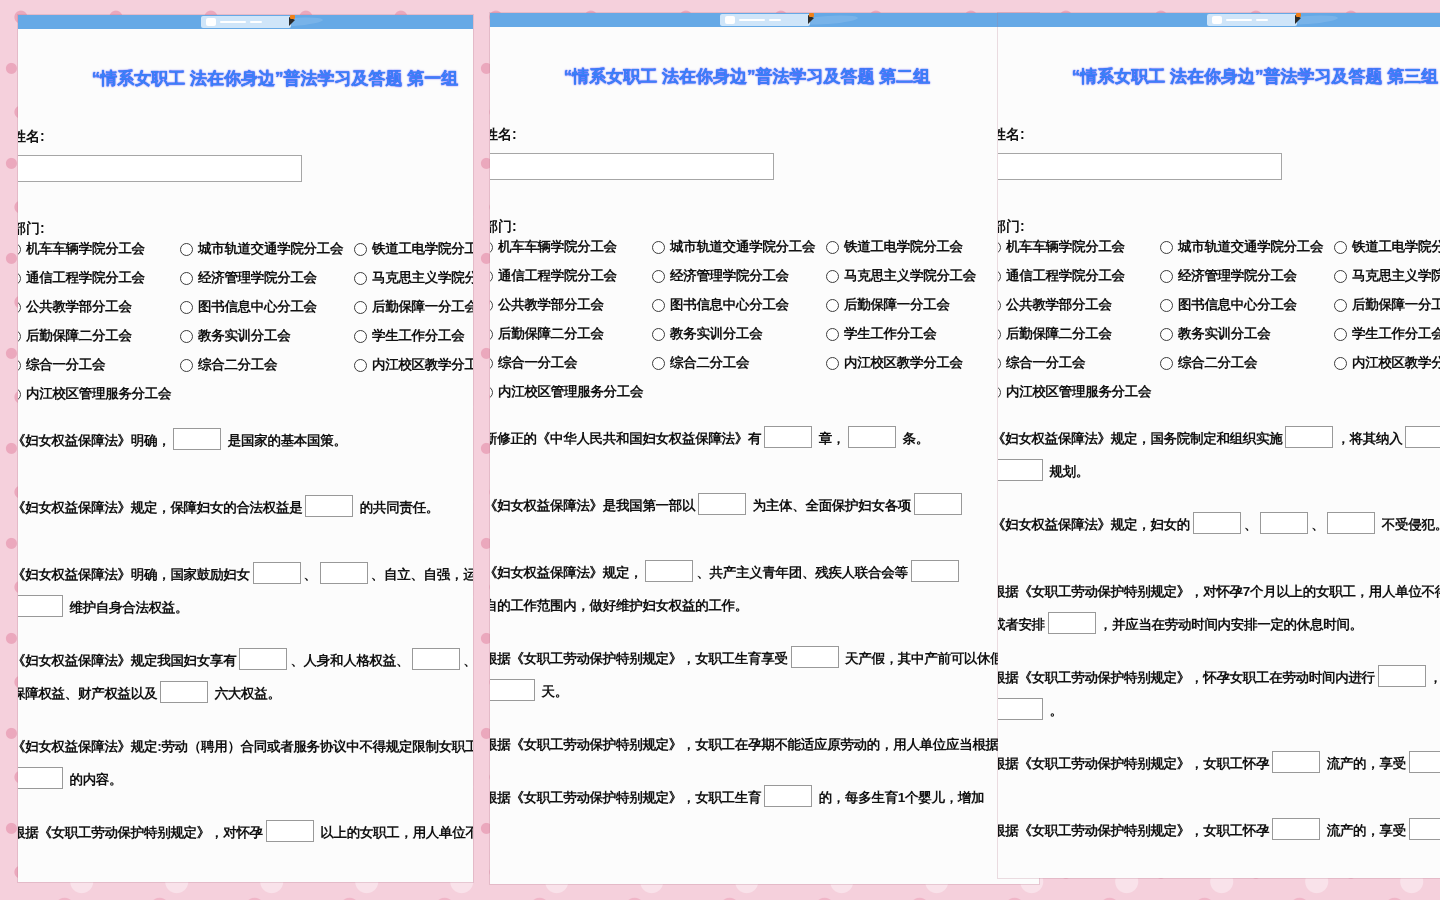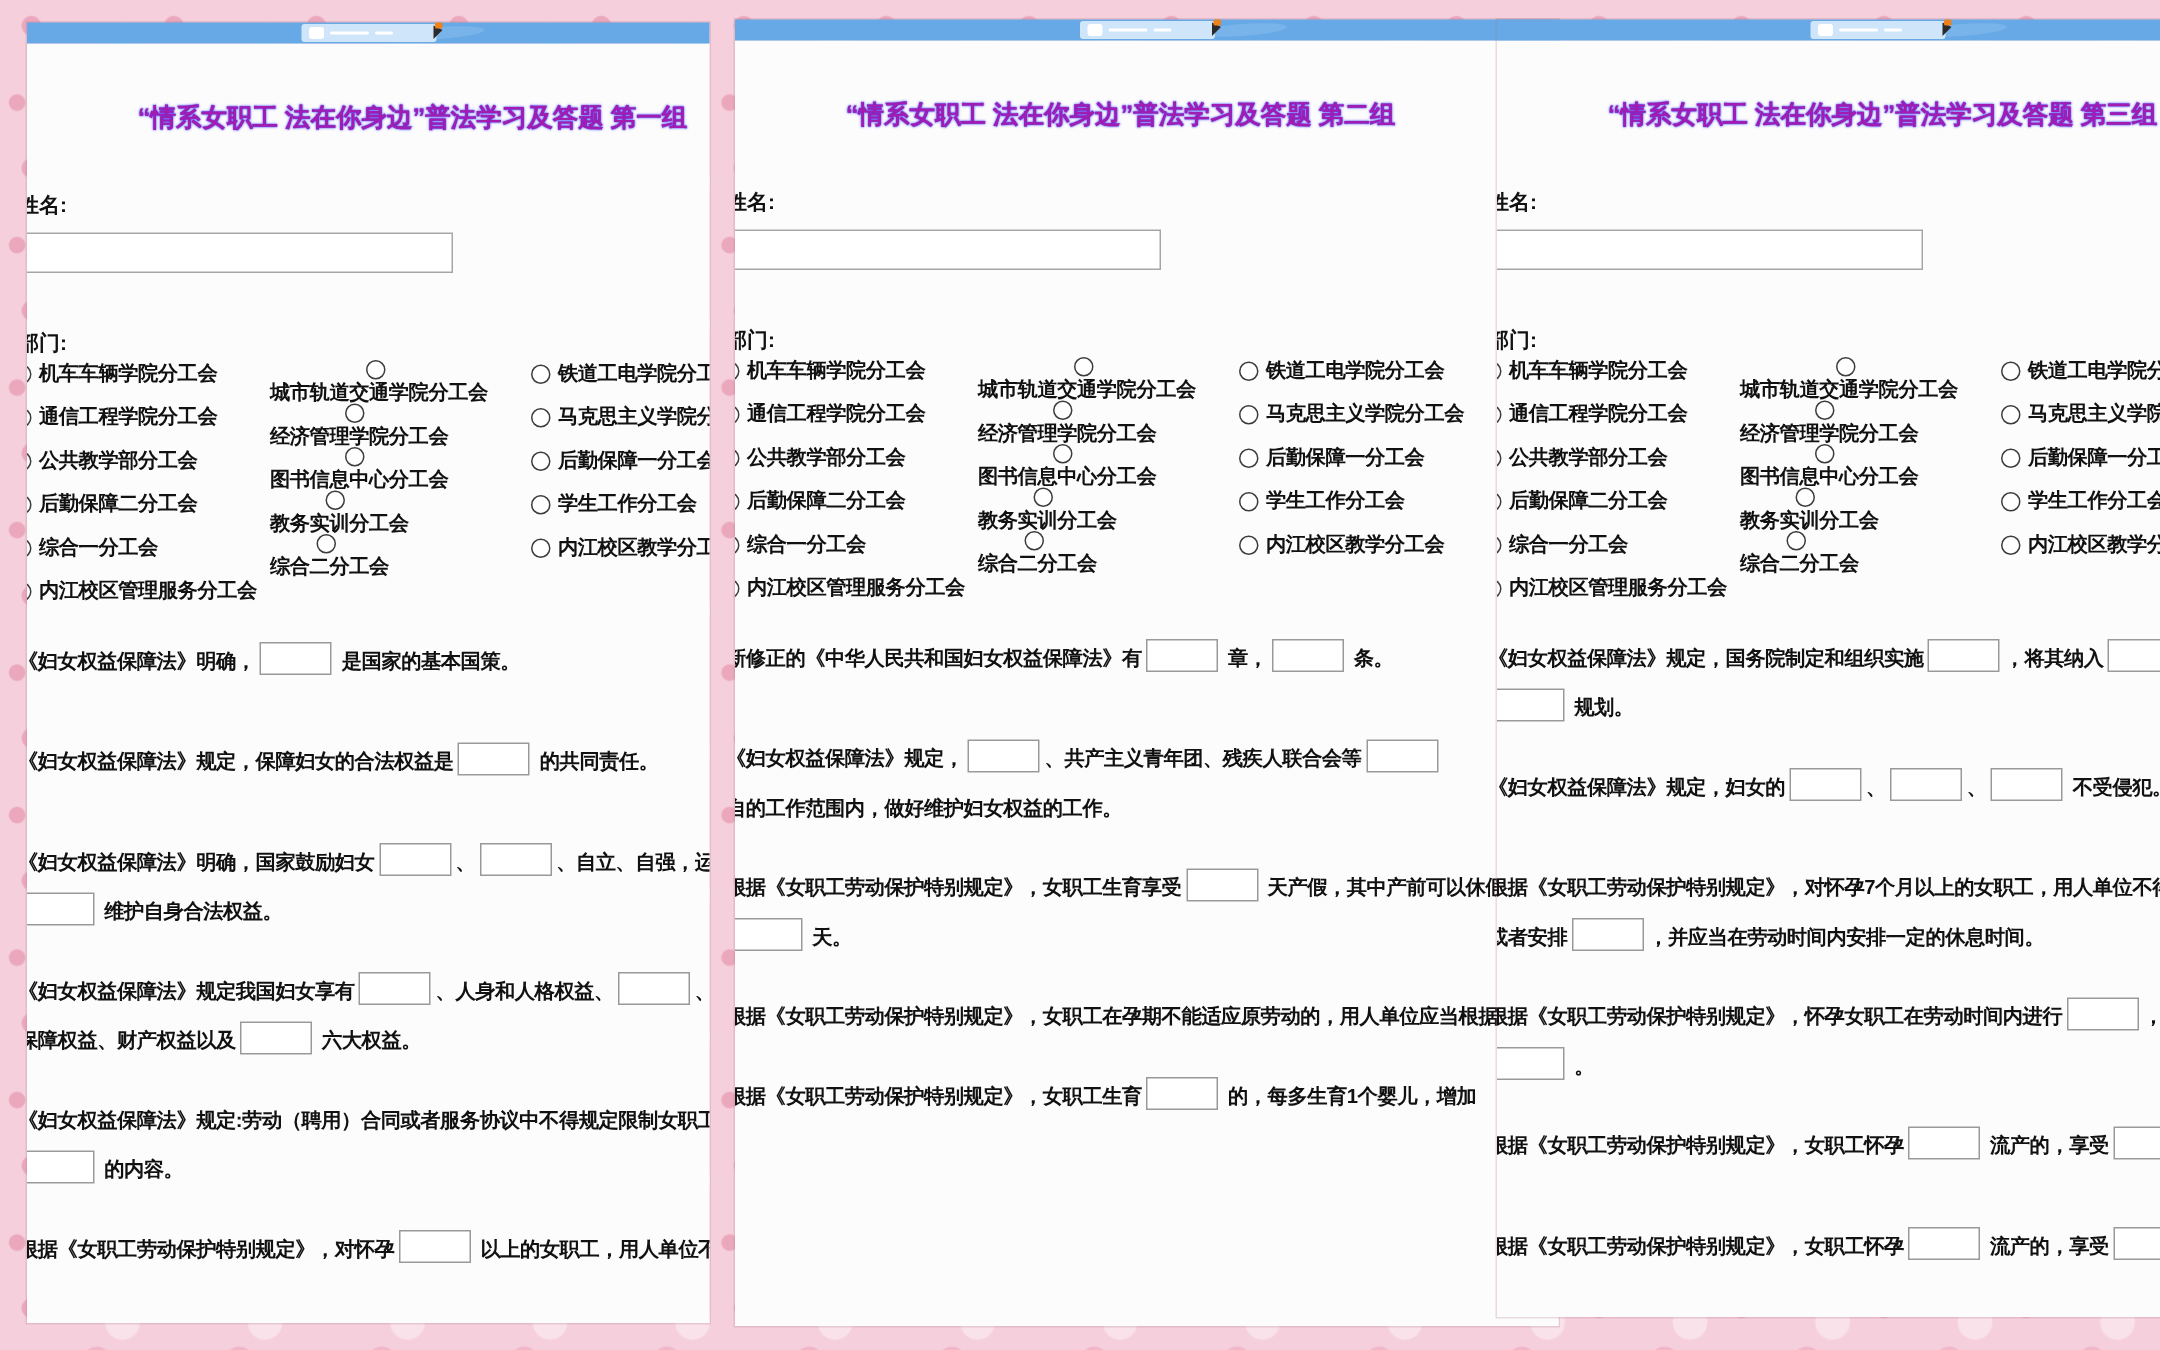--- a/index.html
+++ b/index.html
@@ -29,30 +29,30 @@
   .tb-line{height:2px;background:#fff;border-radius:1px;}
   .tb-line.l1{width:26px;}
   .tb-line.l2{width:12px;}
   .cursor-icon{position:absolute;right:-4px;top:1px;width:0;height:0;
     border-left:6px solid #2a2a2a;border-top:3px solid rgba(0,0,0,0);border-bottom:6px solid rgba(0,0,0,0);}
   .cursor-icon::after{content:"";position:absolute;left:-5px;top:-5px;width:5px;height:4px;
     background:#f08018;border-radius:1px;}
   .win-body{height:calc(100% - 14px);background:#fcfcfc;overflow:hidden;}
   .content{width:540px;margin-left:-20px;padding-left:14px;box-sizing:border-box;font-weight:bold;color:#111;}
   .form-title{margin:38px 0 0;text-align:center;font-size:17px;letter-spacing:0;
-    color:#a21caf;text-shadow:0 0 1px #2b2bff, 0 0 2px rgba(40,40,255,.55);}
+    color:#3b82f6;text-shadow:0 0 1px #2b2bff, 0 0 2px rgba(40,40,255,.55);}
   .field-label{margin-top:38px;font-size:14px;}
   .name-input{display:block;margin-top:9px;width:290px;height:27px;border:1px solid #a6a6a6;
     background:#fff;box-sizing:border-box;font-size:14px;padding:0 6px;}
   .dept-label{margin-top:38px;font-size:14px;}
   .options{}
   .option-row{position:relative;height:29px;}
   .opt{position:absolute;top:2px;display:flex;align-items:center;white-space:nowrap;font-size:13.5px;letter-spacing:-.3px;}
   .opt.c0{left:-4px;}
-  .opt.c1{left:168px;flex-direction:column;}
+  .opt.c1{left:168px;}
   .opt.c2{left:342px;}
   .radio{width:11px;height:11px;border:1.6px solid #3c3c3c;border-radius:50%;background:#fff;
     margin-right:5px;flex:0 0 auto;}
   .questions{margin-top:12px;}
   .question{margin-bottom:20px;}
   .question.single{margin-bottom:34px;}
   .qline{white-space:nowrap;line-height:33px;font-size:13.5px;letter-spacing:-.3px;}
   .blank{display:inline-block;width:46px;height:20px;border:1px solid #999;background:#fff;
     vertical-align:-5px;margin:0 3px;}
 </style>
@@ -272,20 +272,23 @@
               <div class="opt c0">
                 <span class="radio"></span>
                 <span class="opt-label">内江校区管理服务分工会</span>
               </div>
             </div>
           </div>
         <div class="questions">
             <div class="question single">
               <div class="qline"><span class="qtext">新修正的《中华人民共和国妇女权益保障法》有</span><span class="blank"></span><span class="qtext"> 章，</span><span class="blank"></span><span class="qtext"> 条。</span></div>
             </div>
+            <div class="question single">
+              <div class="qline"><span class="qtext">《妇女权益保障法》是我国第一部以</span><span class="blank"></span><span class="qtext"> 为主体、全面保护妇女各项</span><span class="blank"></span></div>
+            </div>
             <div class="question">
               <div class="qline"><span class="qtext">《妇女权益保障法》规定，</span><span class="blank"></span><span class="qtext">、共产主义青年团、残疾人联合会等</span><span class="blank"></span></div>
               <div class="qline"><span class="qtext">自的工作范围内，做好维护妇女权益的工作。</span></div>
             </div>
             <div class="question">
               <div class="qline"><span class="qtext">根据《女职工劳动保护特别规定》，女职工生育享受</span><span class="blank"></span><span class="qtext"> 天产假，其中产前可以休假</span></div>
               <div class="qline"><span class="blank"></span><span class="qtext"> 天。</span></div>
             </div>
             <div class="question">
               <div class="qline"><span class="qtext">根据《女职工劳动保护特别规定》，女职工在孕期不能适应原劳动的，用人单位应当根据</span></div>

